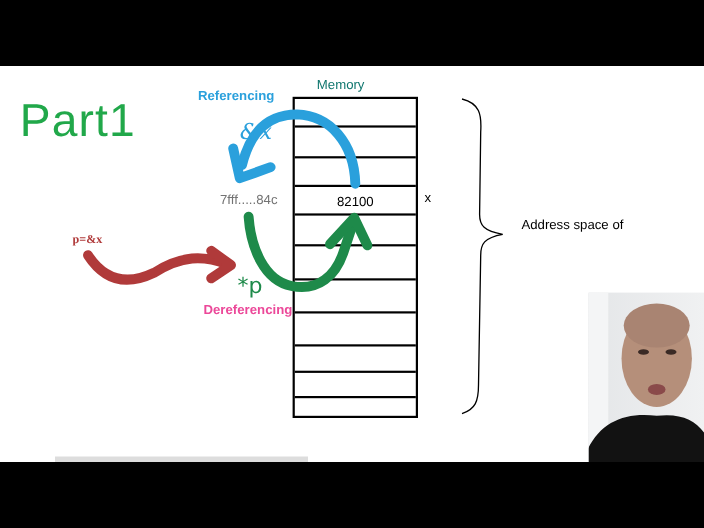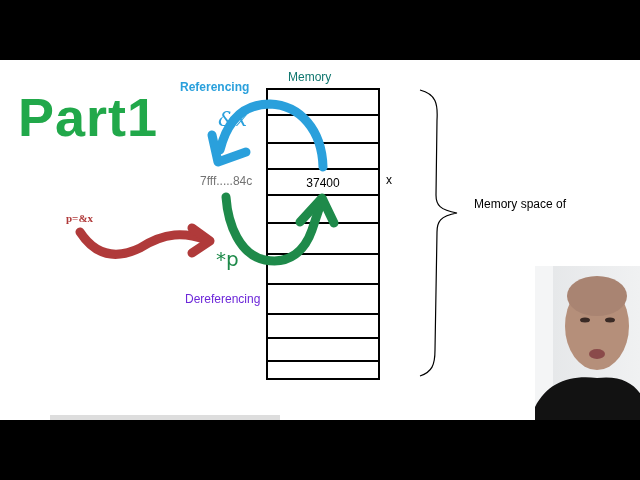--- a/index.html
+++ b/index.html
@@ -1,22 +1,22 @@
 <!DOCTYPE html>
 <html><head>
 <meta charset="utf-8">
 <style>
   html,body{margin:0;padding:0;}
   body{width:640px;height:480px;background:#000;position:relative;overflow:hidden;font-family:"Liberation Sans",sans-serif;}
   #slide{position:absolute;left:0;top:60px;width:640px;height:360px;background:#fff;overflow:hidden;}
   .abs{position:absolute;}
-  #title{left:18px;top:26px;font-size:54px;font-weight:bold;color:#21a84a;letter-spacing:1px;font-family:"Liberation Sans",sans-serif;}
+  #title{left:18px;top:26px;font-size:42px;font-weight:normal;color:#21a84a;letter-spacing:1px;font-family:"Liberation Sans",sans-serif;}
   #mem-label{left:288px;top:10px;font-size:12px;color:#0f766e;}
   #ref-label{left:180px;top:20px;font-size:12px;font-weight:bold;color:#2aa0dc;}
-  #deref-label{left:185px;top:214px;font-size:12px;font-weight:normal;color:#6d28d9;margin-top:18px;}
+  #deref-label{left:185px;top:214px;font-size:12px;font-weight:bold;color:#ec4899;}
   #addr-label{left:200px;top:114px;font-size:12px;color:#737373;}
   #x-label{left:386px;top:113px;font-size:12px;color:#000;}
   #ptr-label{left:66px;top:152px;font-size:11px;font-weight:bold;color:#b03a3a;font-family:Liberation Serif, serif;}
   #as-label{left:474px;top:134px;font-size:12px;color:#000;line-height:21px;}
   #memory{left:266px;top:28px;width:114px;height:292px;border:2px solid #000;box-sizing:border-box;}
   .row{position:absolute;left:0;width:100%;border-top:2px solid #000;}
   .cell-val{position:absolute;left:0;width:100%;text-align:center;font-size:12px;color:#000;}
   #webcam{left:535px;top:206px;width:105px;height:154px;background:linear-gradient(90deg,#e4e6e8,#f0f1f2);overflow:hidden;}
   #grey-strip{left:50px;top:355px;width:230px;height:5px;background:#ddd;}
 </style>
@@ -27,28 +27,28 @@
 
   <div id="title" class="abs">Part1</div>
 
   <div id="mem-label" class="abs">Memory</div>
   <div id="ref-label" class="abs">Referencing</div>
   <div id="deref-label" class="abs">Dereferencing</div>
   <div id="addr-label" class="abs">7fff.....84c</div>
   <div id="x-label" class="abs">x</div>
   <div id="ptr-label" class="abs">p=&amp;x</div>
   <div id="as-label" class="abs">
-    <div>Memory space of</div>
+    <div>Address space of</div>
   </div>
 
   <div id="memory" class="abs">
     <div class="row" style="top:24px"></div>
     <div class="row" style="top:52px"></div>
     <div class="row" style="top:78px"></div>
-    <div class="cell-val" style="top:86px">37400</div>
+    <div class="cell-val" style="top:86px">82100</div>
     <div class="row" style="top:104px"></div>
     <div class="row" style="top:132px"></div>
     <div class="row" style="top:163px"></div>
     <div class="row" style="top:193px"></div>
     <div class="row" style="top:223px"></div>
     <div class="row" style="top:247px"></div>
     <div class="row" style="top:270px"></div>
   </div>
 
   <svg class="abs" style="left:0;top:0" width="640" height="360">

